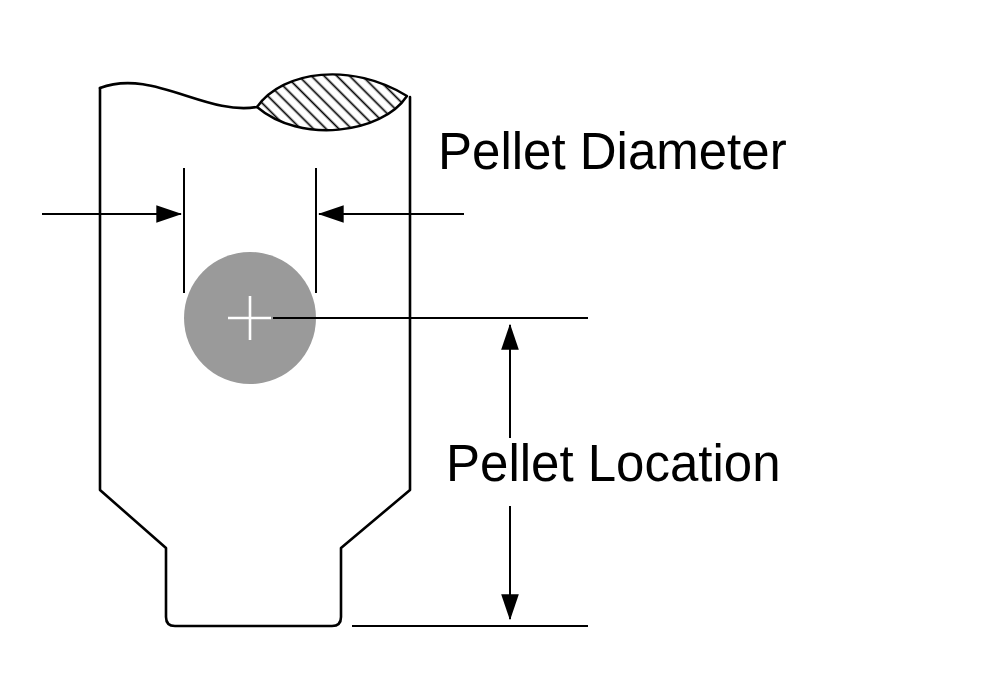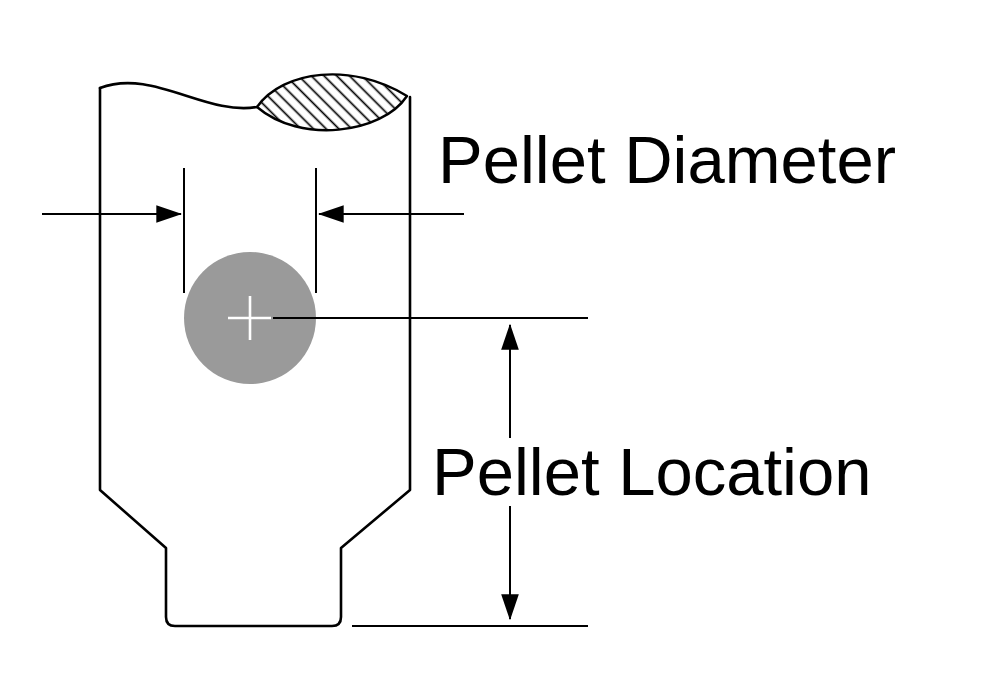--- a/index.html
+++ b/index.html
@@ -16,28 +16,28 @@
     font-family: "Liberation Sans", sans-serif;
   }
   .diagram-svg {
     position: absolute;
     left: 0;
     top: 0;
   }
   .label {
     position: absolute;
     color: #000000;
-    font-size: 67px;
+    font-size: 51px;
     line-height: 1;
     white-space: nowrap;
     letter-spacing: 0px;
     font-family: "Liberation Sans", sans-serif;
   }
   .label-diameter { left: 438px; top: 126px; }
-  .label-location { left: 432px; top: 438px; text-align: right; }
+  .label-location { left: 446px; top: 438px; text-align: right; }
 </style>
 </head>
 <body>
 
 <div class="canvas">
 
   <svg class="diagram-svg" width="998" height="700" viewBox="0 0 998 700">
     <defs>
       <marker id="arrowhead" viewBox="0 0 10 10" refX="9.5" refY="5" markerWidth="13" markerHeight="13" orient="auto-start-reverse">
         <path d="M 0 1.6 L 10 5 L 0 8.4 Z" fill="#000000"></path>

